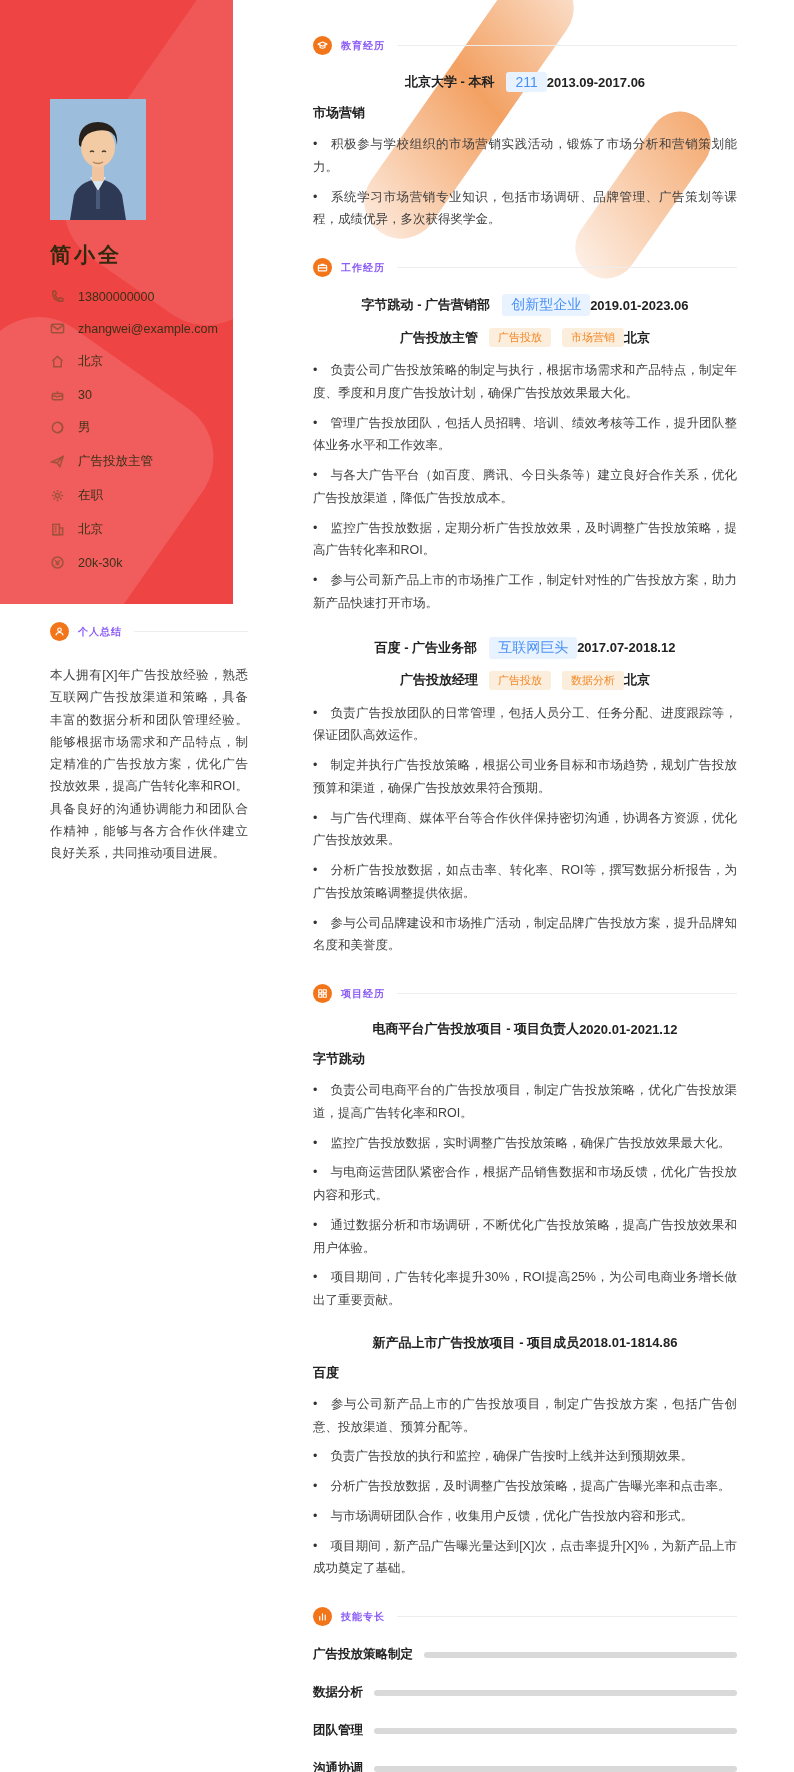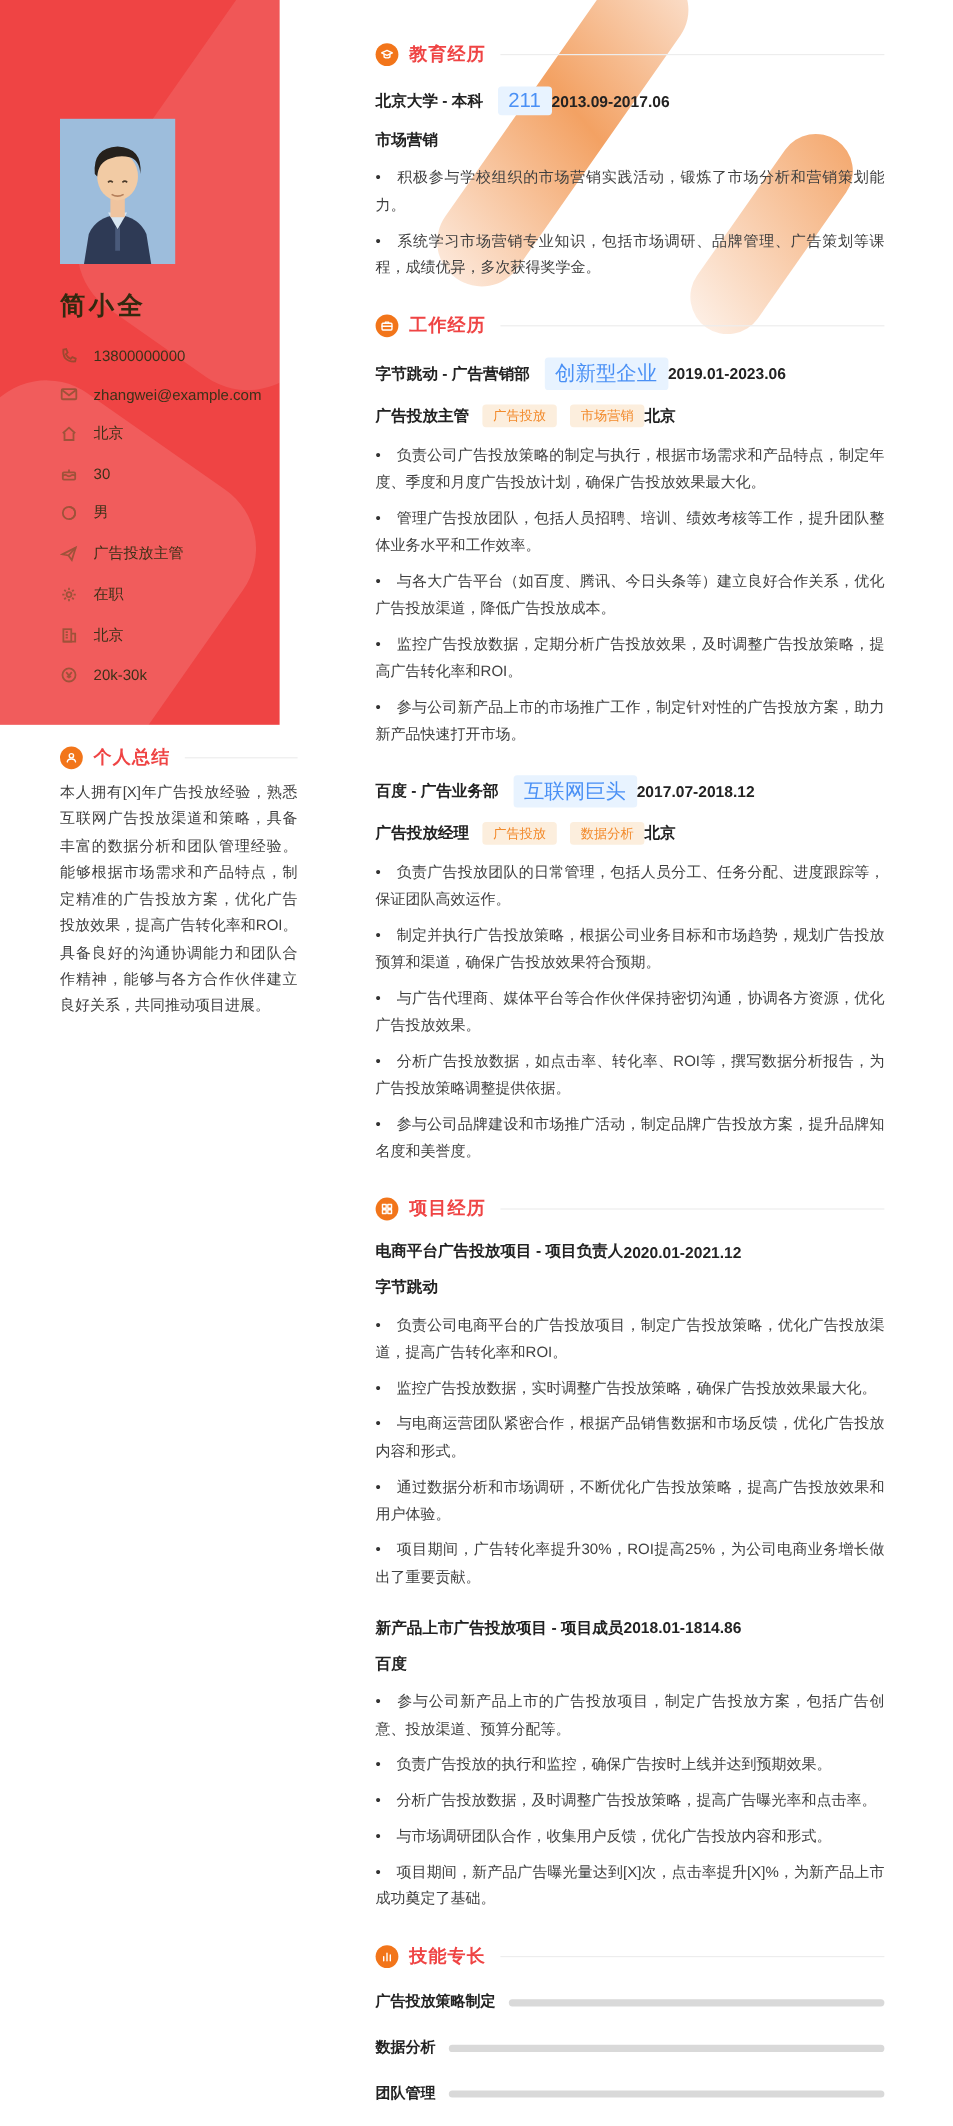--- a/index.html
+++ b/index.html
@@ -22,36 +22,36 @@
   .sb-stripe.s2 { left:130px; top:-60px; width:220px; height:380px; background:rgba(255,255,255,0.10); }
   .photo { position:relative; width:96px; height:121px; overflow:hidden; background:#9DBDDC; }
   .photo svg { display:block; }
   .sb-name { position:relative; font-size:21px; font-weight:bold; color:#33290f; letter-spacing:3px; margin:21px 0 20px; }
   .contact { list-style:none; position:relative; }
   .contact li { display:flex; align-items:center; margin-bottom:17px; font-size:12.5px; color:#3c3118; }
   .cicon { width:15px; height:15px; margin-right:13px; opacity:0.55; flex:0 0 auto; display:flex; }
   .cicon svg { width:15px; height:15px; stroke:#5d4a1e; fill:none; stroke-width:1.6; }
   
   .left-bottom { position:absolute; left:50px; top:622px; width:198px; z-index:1; }
-  .summary-text { margin-top:8px; font-size:12.5px; line-height:1.78; color:#3f3f3f; text-align:justify; }
+  .summary-text { margin-top:23px; font-size:12.5px; line-height:1.78; color:#3f3f3f; text-align:justify; }
   
   .sec-head { display:flex; align-items:center; }
   .sec-icon { width:19px; height:19px; border-radius:50%; background:#F2751A; margin-right:9px;
               display:flex; align-items:center; justify-content:center; flex:0 0 auto; }
   .sec-icon svg { width:11px; height:11px; stroke:#fff; fill:none; stroke-width:1.7; stroke-linecap:round; stroke-linejoin:round; }
-  .sec-title { font-size:15px; font-weight:bold; color:#ef4444; letter-spacing:1px; }
+  .sec-title { font-size:10px; font-weight:bold; color:#8b5cf6; letter-spacing:1px; }
   .sec-line { flex:1; height:1px; background:#ededed; margin-left:12px; }
   
   .main { position:absolute; left:313px; top:36px; width:424px; z-index:1; }
   section { margin-bottom:27px; }
   .sec-body { margin-top:17px; }
-  .erow { display:flex; justify-content:flex-start; align-items:center; margin-bottom:12px; }
+  .erow { display:flex; justify-content:center; align-items:center; margin-bottom:12px; }
   .eleft { display:flex; align-items:center; }
   .ename, .edate, .eloc, .emajor, .ecompany { font-size:13px; font-weight:bold; color:#222; }
-  .badge-blue { margin-left:12px; font-size:17px; font-weight:normal; color:#4A90F5; background:#E8F3FF;
+  .badge-blue { margin-left:12px; font-size:14px; font-weight:normal; color:#4A90F5; background:#E8F3FF;
                 padding:2px 9px; border-radius:3px; }
   .badge-orange { margin-left:11px; font-size:11px; font-weight:normal; color:#F28A2B; background:#FCEEDD;
                   padding:2px 9px; border-radius:3px; }
   .bullets { list-style:none; margin-top:11px; }
   .bullet { font-size:12.5px; color:#404040; line-height:1.82; margin-bottom:7px; text-align:justify; }
   .dot { margin-right:13px; color:#333; }
   
   .skill-grid { display:grid; grid-template-columns:1fr; column-gap:28px; row-gap:21px; margin-top:20px; }
   .skill { display:flex; align-items:center; }
   .slabel { font-size:12.5px; font-weight:bold; color:#222; white-space:nowrap; margin-right:11px; }

